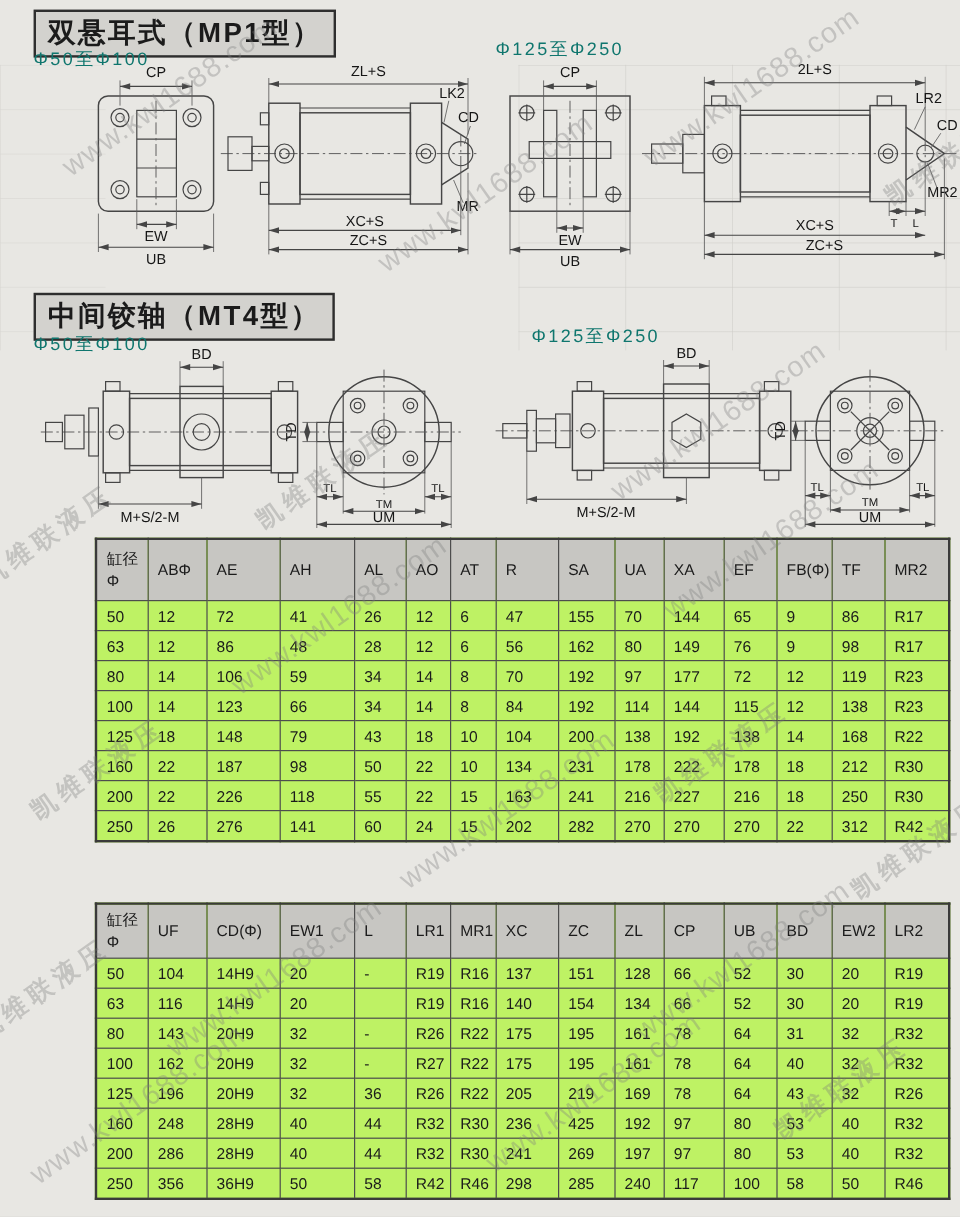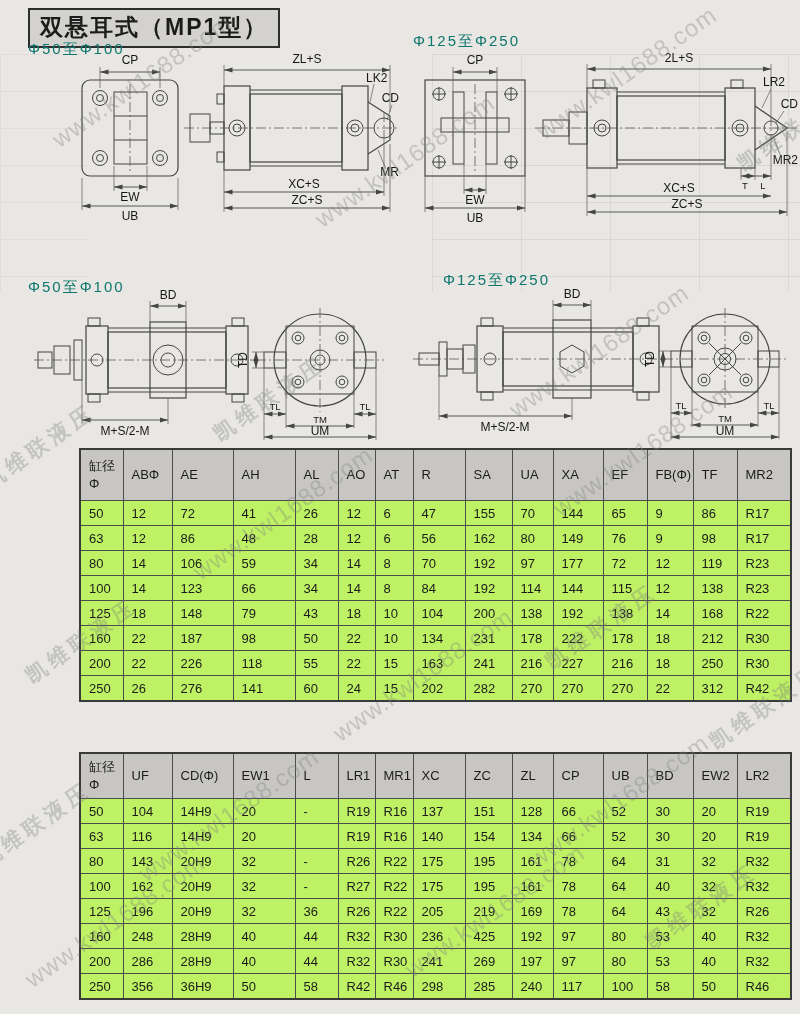--- a/index.html
+++ b/index.html
@@ -197,20 +197,23 @@
     <text class="sm" x="340" y="141" text-anchor="middle">T</text>
     <text class="sm" x="358" y="141" text-anchor="middle">L</text>
     <line class="ext" x1="182" y1="120" x2="182" y2="168"></line>
     <line class="dim" x1="182" y1="148" x2="366" y2="148" marker-start="url(#mS)" marker-end="url(#mE)"></line>
     <text x="274" y="144" text-anchor="middle">XC+S</text>
     <line class="ext" x1="382" y1="84" x2="382" y2="168"></line>
     <line class="dim" x1="182" y1="164" x2="382" y2="164" marker-start="url(#mS)" marker-end="url(#mE)"></line>
     <text x="282" y="160" text-anchor="middle">ZC+S</text>
   </svg>
 
+  <div class="title-box" style="left:28px;top:244px">
+    <span>中间铰轴（MT4型）</span>
+  </div>
   <div class="range" style="left:28px;top:278px">Φ50至Φ100</div>
   <div class="range" style="left:443px;top:271px">Φ125至Φ250</div>
 
   <svg class="dwg" style="left:30px;top:288px" width="365" height="152" viewBox="0 0 365 152">
     <line class="cl" x1="4" y1="72" x2="224" y2="72"></line>
     <rect class="ln" x="8" y="64" width="14" height="16"></rect>
     <rect class="ln" x="24" y="58" width="16" height="28"></rect>
     <rect class="ln" x="44" y="52" width="8" height="40"></rect>
     <rect class="fl" x="56" y="38" width="22" height="68"></rect>
     <rect class="ln" x="58" y="30" width="12" height="8"></rect>

